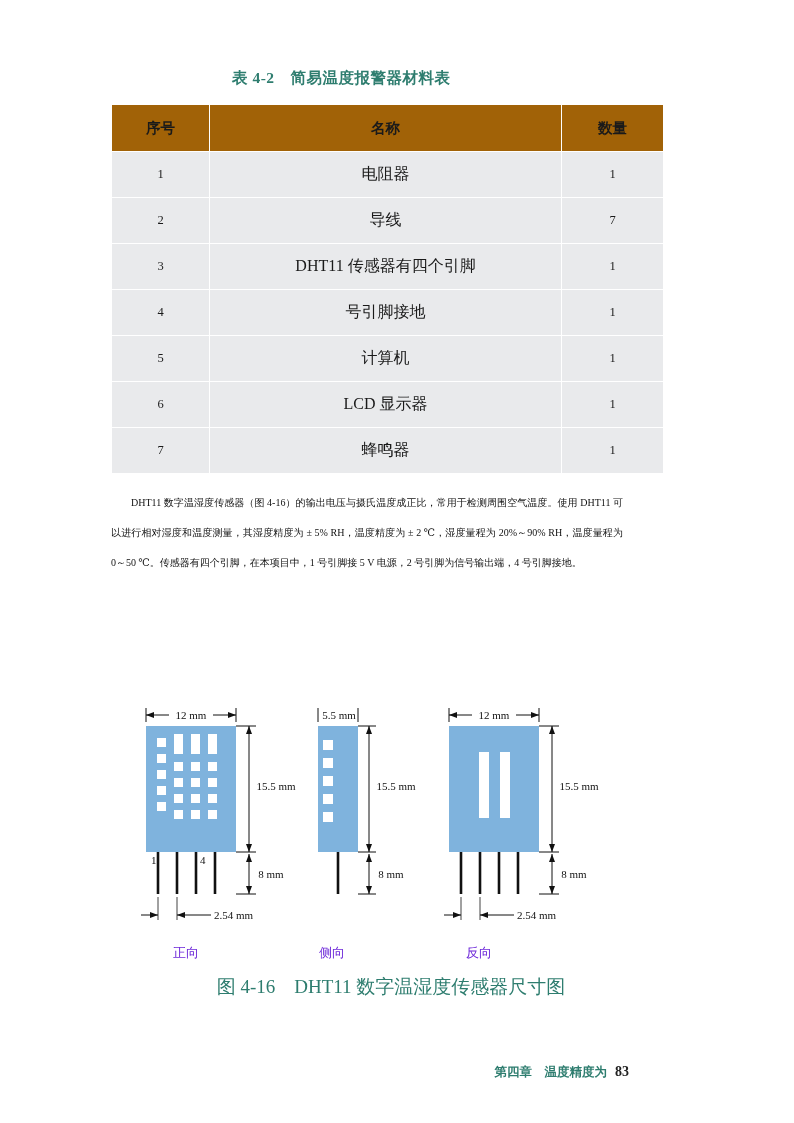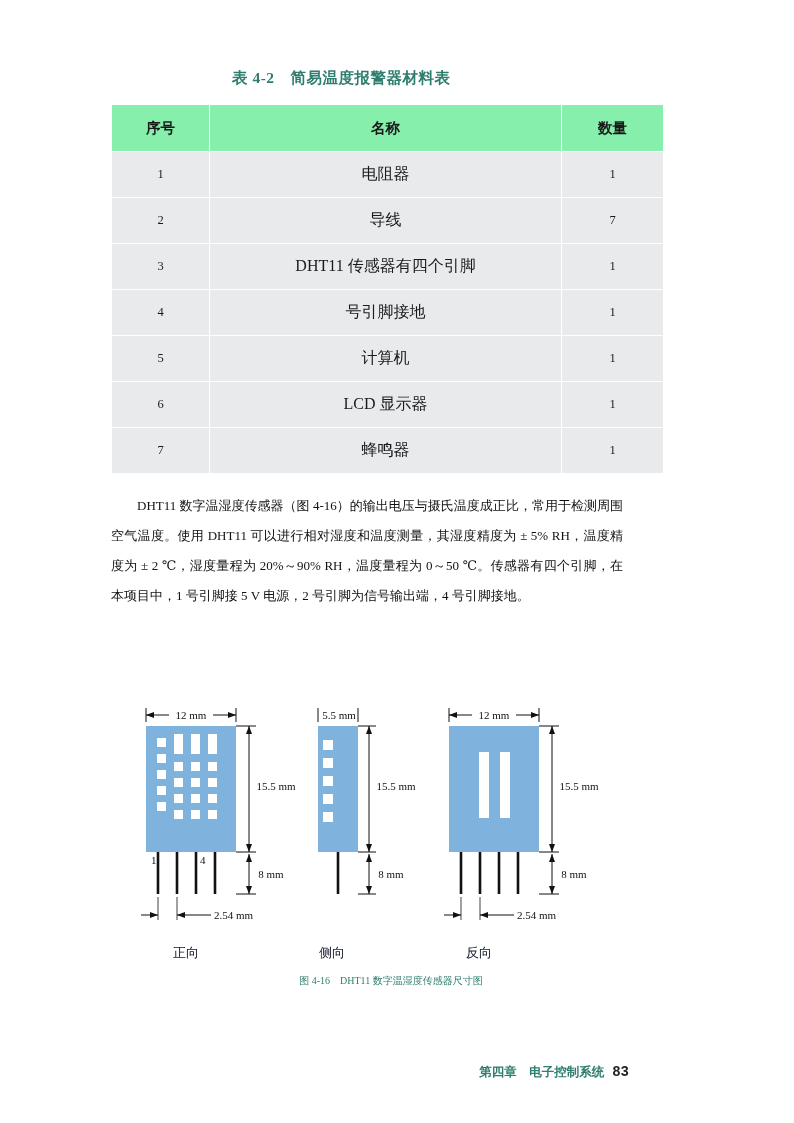--- a/index.html
+++ b/index.html
@@ -51,36 +51,36 @@
   .materials-table td {
     border: 1px solid #ffffff;
     text-align: center;
     vertical-align: middle;
     height: 43px;
     background: #e9eaec;
     font-size: 13px;
     color: #1a1a1a;
   }
   .materials-table thead th {
-    background: #86efac;
+    background: #a16207;
     font-weight: bold;
     font-size: 14.5px;
     height: 44px;
   }
   .materials-table tbody td.idx { font-size: 12.5px; }
   .materials-table tbody td.qty { font-size: 12.5px; }
   .materials-table tbody td.name { font-size: 16px; }
 
   
   .body-par {
     position: absolute;
     left: 75px;
     top: 478px;
     width: 512px;
-    font-size: 13px;
+    font-size: 10px;
     line-height: 30px;
     text-align: justify;
     text-indent: 2em;
     color: #111111;
   }
 
   
   .figure {
     position: absolute;
     left: 75px;
@@ -96,30 +96,30 @@
   .fig-labels {
     position: absolute;
     left: 0;
     top: 262px;
     width: 560px;
     height: 22px;
   }
   .fig-label {
     position: absolute;
     font-size: 13px;
-    color: #0f172a;
+    color: #6d28d9;
     white-space: nowrap;
   }
   .fig-caption {
     position: absolute;
     left: 0;
     top: 292px;
     width: 560px;
     text-align: center;
-    font-size: 10px;
+    font-size: 19px;
     color: #2e7d6f;
     white-space: nowrap;
   }
 
   
   .footer {
     position: absolute;
     right: 75px;
     bottom: 42px;
     font-size: 12.5px;
@@ -128,21 +128,20 @@
   }
   .footer .chapter {
     font-weight: bold;
     color: #2e7d6f;
     margin-right: 8px;
   }
   .footer .pageno {
     font-weight: bold;
     color: #222222;
     font-size: 14px;
-    font-family: Liberation Mono, monospace;
   }
 </style>
 </head>
 <body>
 
 <div class="page">
 
   <div class="table-caption">表 4-2　简易温度报警器材料表</div>
 
   <table class="materials-table">
@@ -341,16 +340,16 @@
     <div class="fig-labels">
       <span class="fig-label" style="left:62px;">正向</span>
       <span class="fig-label" style="left:208px;font-family:Liberation Serif, serif;">侧向</span>
       <span class="fig-label" style="left:355px;">反向</span>
     </div>
 
     <div class="fig-caption">图 4-16　DHT11 数字温湿度传感器尺寸图</div>
   </div>
 
   <div class="footer">
-    <span class="chapter">第四章　电子控制系统</span><span class="pageno">83</span>
+    <span class="chapter">第四章　温度精度为</span><span class="pageno">83</span>
   </div>
 
 </div>
 
 </body></html>

